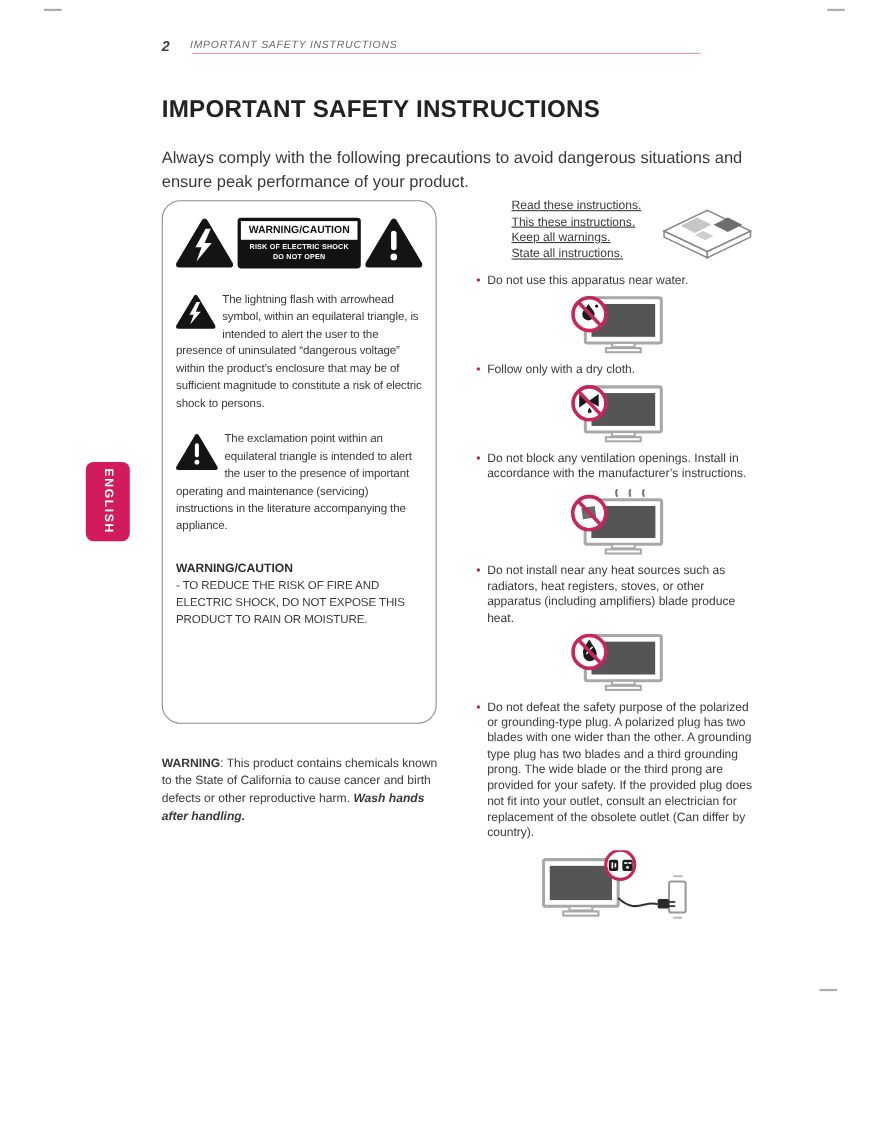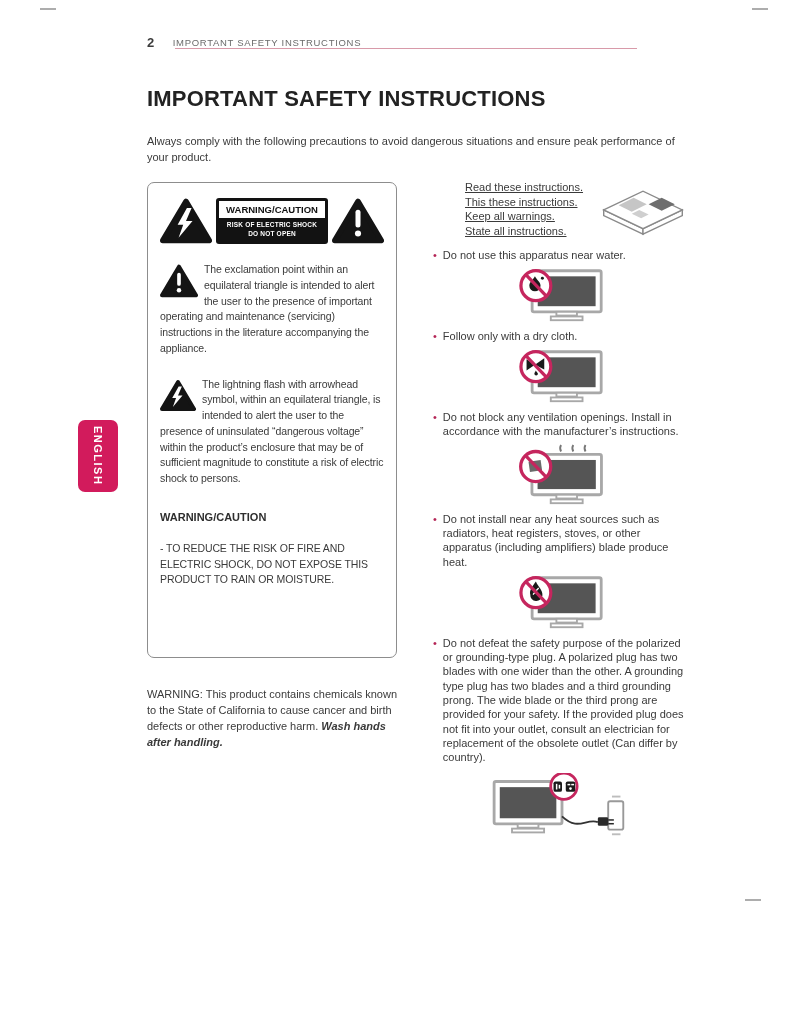--- a/index.html
+++ b/index.html
@@ -15,56 +15,56 @@
 
   
   .watermark { position:absolute; left:88px; top:438px; z-index:0;
     font-family:"DejaVu Serif", serif; font-size:150px; line-height:1;
     letter-spacing:10px; color:#fafafa; -webkit-text-stroke:2px #e3e3e3;
     user-select:none; }
 
   .content { position:relative; z-index:1; }
 
   
-  .hdr { position:absolute; left:147px; top:33px; width:540px; }
+  .hdr { position:absolute; left:147px; top:33px; width:540px;font-style:italic; }
   .hdr .num { font-size:13px; color:#3c3c3c; font-weight:bold; display:inline-block; vertical-align:middle; }
   .hdr .sec { font-size:9.5px; color:#6b6b6b; letter-spacing:0.7px; margin-left:14px;
               display:inline-block; vertical-align:middle; }
   .hdr-rule { position:absolute; left:175px; top:48px; width:462px; height:1px; background:#d89aa9; }
 
   .title { position:absolute; left:147px; top:86px; font-size:22px; font-weight:bold;
            color:#222; letter-spacing:0.2px; }
-  .intro { position:absolute; left:147px; top:133px; width:537px; font-size:11px;
+  .intro { position:absolute; left:147px; top:133px; width:537px; font-size:15px;
            line-height:1.48; color:#3a3a3a; }
 
   
   .lang-tab { position:absolute; left:78px; top:420px; width:40px; height:72px;
     background:#d21b5c; border-radius:7px; display:flex; align-items:center; justify-content:center; }
   .lang-tab span { writing-mode:vertical-rl; color:#fff; font-size:11px; font-weight:bold;
     letter-spacing:1.5px; }
 
   
   .left-col { position:absolute; left:147px; top:182px; width:250px; }
-  .warn-box { width:250px; height:476px; border:1.5px solid #8d8d8d; border-radius:7px;
+  .warn-box { width:250px; height:476px; border:1.5px solid #8d8d8d; border-radius:17px;
               padding:12px 12px 2px 12px; background:transparent; }
   .sym-row { display:flex; align-items:center; justify-content:space-between; margin-top:2px; }
   .wc-label { width:112px; background:#121212; border-radius:3px; padding:3px; }
   .wc-label .wc-top { background:#fff; color:#111; font-weight:bold; font-size:9.5px;
       text-align:center; padding:3px 1px; letter-spacing:0; }
   .wc-label .wc-bot { color:#fff; font-weight:bold; font-size:6.5px; text-align:center;
       line-height:1.35; padding:3px 0 2px 0; letter-spacing:0.2px; }
   .box-text { font-size:10.5px; line-height:1.5; color:#3a3a3a; letter-spacing:-0.1px; }
   .p-reduce { margin-top:14px; }
   .p-icon { margin-top:20px; }
   .p-icon .tri-sm { float:left; margin:2px 6px 2px 0; }
   .warn-head { margin-top:24px; font-weight:bold; font-size:11px; color:#2e2e2e; }
-  .warn-text { margin-top:18px; }
+  .warn-text { margin-top:2px; }
 
   .california { margin-top:29px; width:258px; font-size:11px; line-height:1.45; }
-  .california .b { font-weight:normal; }
+  .california .b { font-weight:bold; }
   .california .i { font-style:italic; font-weight:bold; }
 
   
   .right-col { position:absolute; left:433px; top:180px; width:258px; }
   .links-row { display:flex; justify-content:space-between; align-items:flex-start; margin-bottom:9px; }
   .links div { font-size:11px; line-height:1.33; text-decoration:underline; color:#3a3a3a;margin-left:32px; }
   .bullet { display:flex; font-size:11px; line-height:1.3; margin-bottom:5px; }
   .bullet .dot { color:#b42455; margin-right:6px; font-size:11px; line-height:1.3; }
   .ic { text-align:center; margin:4px 0 6px 0; }
 
@@ -115,39 +115,39 @@
           <span>
             <svg width="52" height="48" viewBox="0 0 56 50">
               <polygon points="28,4 53,46 3,46" fill="#141414" stroke="#141414" stroke-width="6" stroke-linejoin="round"></polygon>
               <rect x="25.3" y="13" width="5.4" height="19" rx="2.7" fill="#fff"></rect>
               <circle cx="28" cy="38.5" r="3.3" fill="#fff"></circle>
             </svg>
           </span>
         </div>
 
 
+        <div class="box-text p-icon">
+          <span class="tri-sm">
+            <svg width="36" height="33" viewBox="0 0 56 50">
+              <polygon points="28,4 53,46 3,46" fill="#141414" stroke="#141414" stroke-width="6" stroke-linejoin="round"></polygon>
+              <polygon points="29,11 19,29 25,29 20,43 35,25 28,25 34,11" fill="#ffffff"></polygon>
+            </svg>
+          </span>
+          <span>The lightning flash with arrowhead symbol, within an equilateral triangle, is intended to alert the user to the presence of uninsulated “dangerous voltage” within the product’s enclosure that may be of sufficient magnitude to constitute a risk of electric shock to persons.</span>
+        </div>
+
         <div class="box-text p-icon" style="margin-top:17px">
           <span class="tri-sm">
             <svg width="38" height="34" viewBox="0 0 56 50">
               <polygon points="28,4 53,46 3,46" fill="#141414" stroke="#141414" stroke-width="6" stroke-linejoin="round"></polygon>
               <rect x="25.3" y="13" width="5.4" height="19" rx="2.7" fill="#fff"></rect>
               <circle cx="28" cy="38.5" r="3.3" fill="#fff"></circle>
             </svg>
           </span>
           <span>The exclamation point within an equilateral triangle is intended to alert the user to the presence of important operating and maintenance (servicing) instructions in the literature accompanying the appliance.</span>
-        </div>
-
-        <div class="box-text p-icon">
-          <span class="tri-sm">
-            <svg width="36" height="33" viewBox="0 0 56 50">
-              <polygon points="28,4 53,46 3,46" fill="#141414" stroke="#141414" stroke-width="6" stroke-linejoin="round"></polygon>
-              <polygon points="29,11 19,29 25,29 20,43 35,25 28,25 34,11" fill="#ffffff"></polygon>
-            </svg>
-          </span>
-          <span>The lightning flash with arrowhead symbol, within an equilateral triangle, is intended to alert the user to the presence of uninsulated “dangerous voltage” within the product’s enclosure that may be of sufficient magnitude to constitute a risk of electric shock to persons.</span>
         </div>
 
         <div class="warn-head">WARNING/CAUTION</div>
         <div class="box-text warn-text">- TO REDUCE THE RISK OF FIRE AND ELECTRIC SHOCK, DO NOT EXPOSE THIS PRODUCT TO RAIN OR MOISTURE.</div>
       </div>
 
       <div class="california">
         <span class="b">WARNING</span><span>: This product contains chemicals known to the State of California to cause cancer and birth defects or other reproductive harm. </span><span class="i">Wash hands after handling.</span>
       </div>
     </div>

